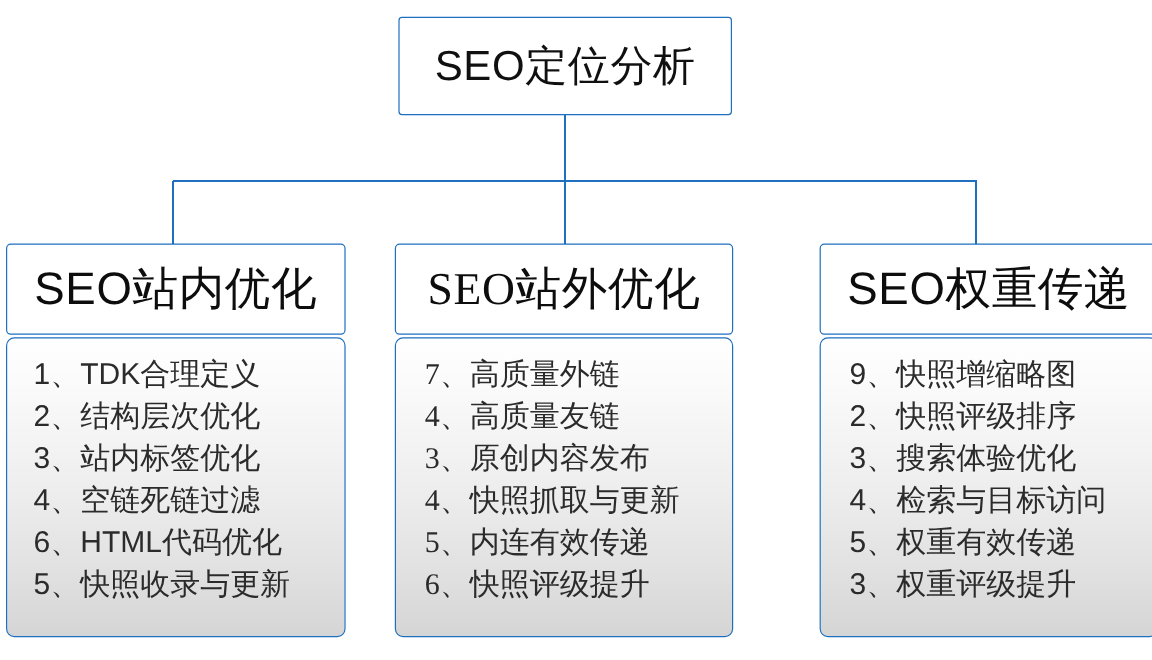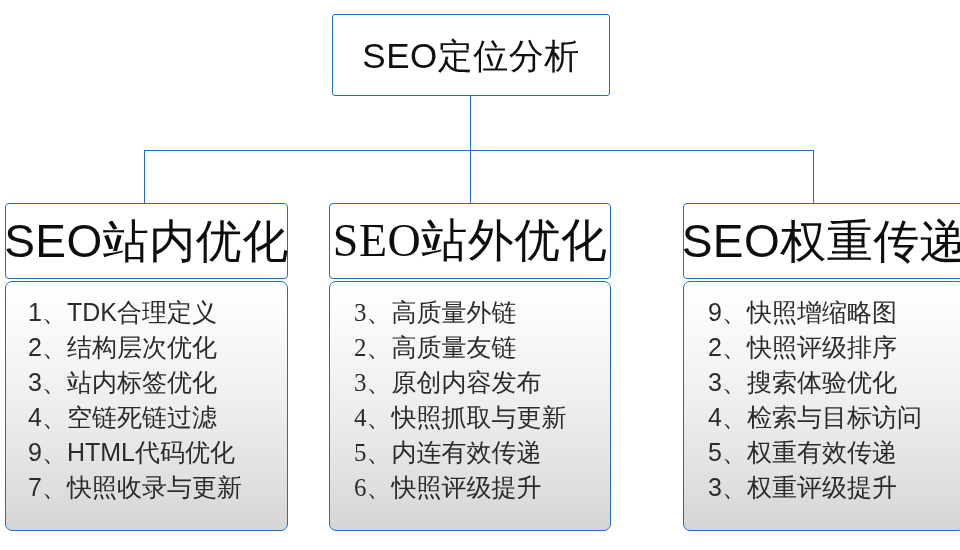--- a/index.html
+++ b/index.html
@@ -41,21 +41,21 @@
 
   .col-head{
     box-sizing:border-box;
     height:76px;
     background:#ffffff;
     border:1.6px solid #1f6fc0;
     border-radius:4px;
     display:flex;align-items:center;justify-content:center;
   }
   .col-head .head-text{
-    font-size:46px;
+    font-size:38px;
     color:#0d0d0d;
     line-height:1;
     white-space:nowrap;
     letter-spacing:0.5px;
   }
 
   .col-body{
     box-sizing:border-box;
     margin-top:2px;
     height:250px;
@@ -99,32 +99,32 @@
 
   <div class="col col-0">
     <div class="col-head">
       <span class="head-text">SEO站内优化</span>
     </div>
     <div class="col-body">
       <div class="item">1、TDK合理定义</div>
       <div class="item">2、结构层次优化</div>
       <div class="item">3、站内标签优化</div>
       <div class="item">4、空链死链过滤</div>
-      <div class="item">9、HTML代码优化</div>
-      <div class="item">7、快照收录与更新</div>
+      <div class="item">6、HTML代码优化</div>
+      <div class="item">5、快照收录与更新</div>
     </div>
   </div>
 
   <div class="col col-1">
     <div class="col-head">
       <span class="head-text">SEO站外优化</span>
     </div>
     <div class="col-body">
-      <div class="item">3、高质量外链</div>
-      <div class="item">2、高质量友链</div>
+      <div class="item">7、高质量外链</div>
+      <div class="item">4、高质量友链</div>
       <div class="item">3、原创内容发布</div>
       <div class="item">4、快照抓取与更新</div>
       <div class="item">5、内连有效传递</div>
       <div class="item">6、快照评级提升</div>
     </div>
   </div>
 
   <div class="col col-2">
     <div class="col-head">
       <span class="head-text">SEO权重传递</span>

